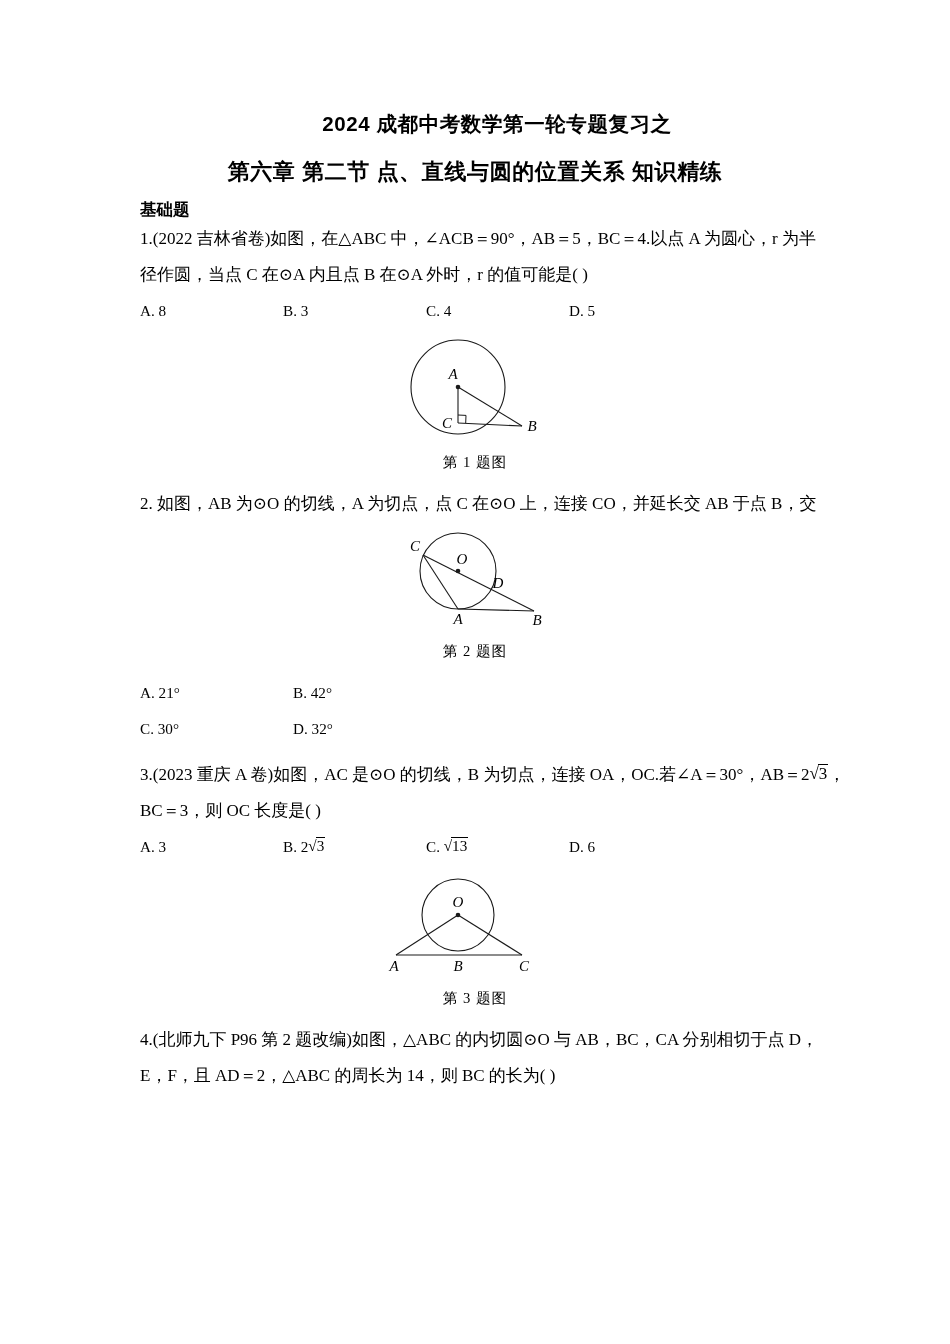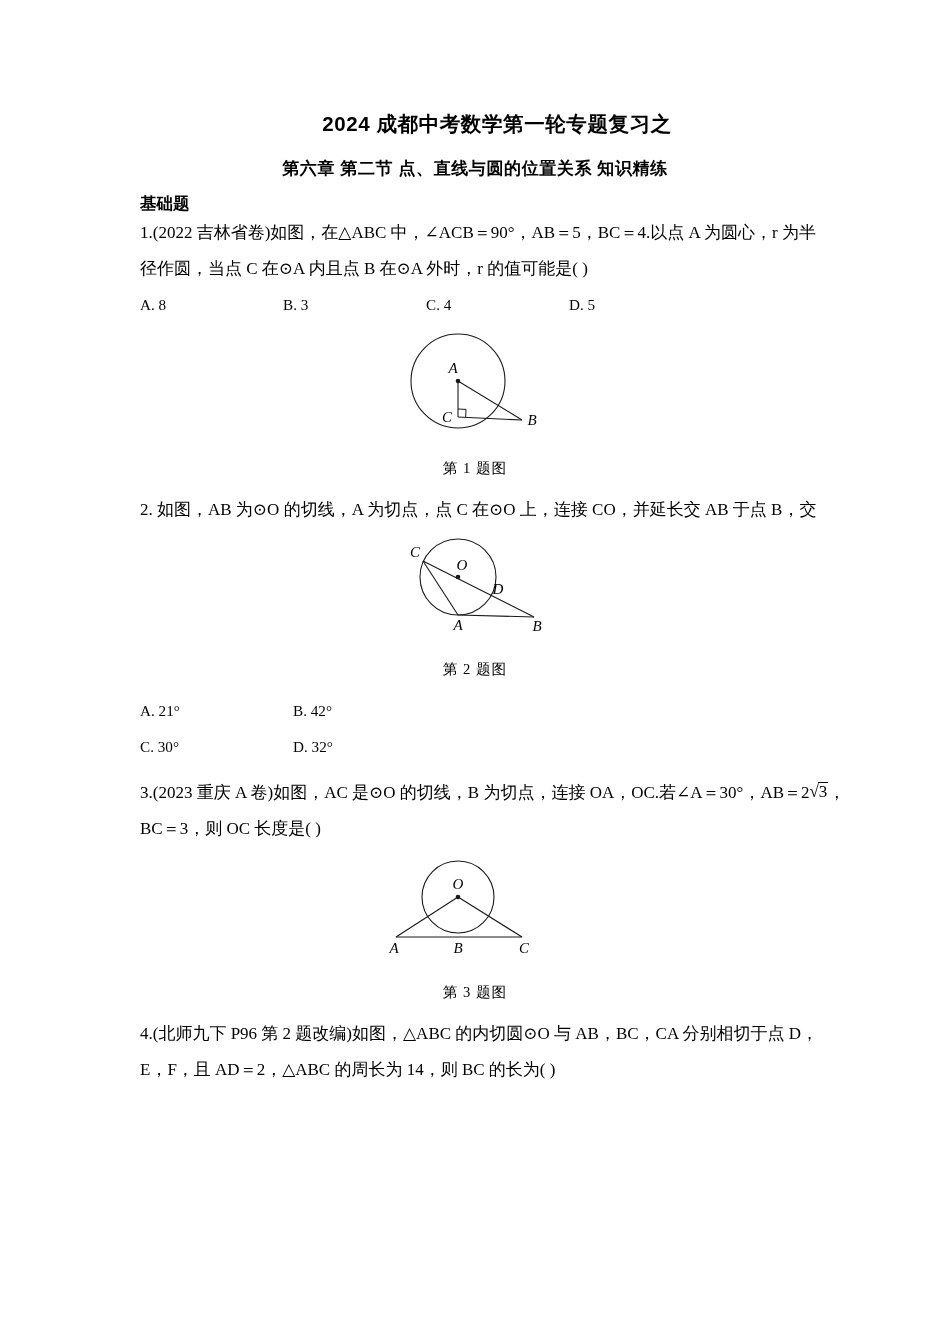--- a/index.html
+++ b/index.html
@@ -24,21 +24,21 @@
     font-family: "Liberation Sans", "DejaVu Sans", sans-serif;
     font-weight: bold;
     font-size: 20.5px;
     letter-spacing: 0.6px;
     line-height: 1.2;
     padding-left: 44px;
   }
   .title-line2 {
     font-family: "Liberation Sans", "DejaVu Sans", sans-serif;
     font-weight: bold;
-    font-size: 17px;
+    font-size: 22px;
     letter-spacing: 0.6px;
     margin-top: 22px;
     line-height: 1.2;
   }
   .section-head {
     font-family: "Liberation Sans", "DejaVu Sans", sans-serif;
     font-weight: bold;
     font-size: 16.5px;
     margin: 14px 0 0 140px;
   }
@@ -66,21 +66,21 @@
   .opts.four .opt { width: 143px; }
   .opts.two .opt { width: 153px; }
   .fig {
     width: 100%;
     text-align: center;
     margin-top: 4px;
   }
   .figcap {
     font-size: 14.6px;
     text-align: center;
-    margin-top: 20px;
+    margin-top: 8px;
     letter-spacing: 1px;
   }
   .sq {
     display: inline-block;
     position: relative;
     top: -1px;
   }
   .radical {
     display: inline-block;
     border-top: 1px solid #000;
@@ -171,20 +171,26 @@
       <span class="opt">C. 30°</span>
       <span class="opt">D. 32°</span>
     </div>
   </div>
 
   <div class="qblock" style="margin-top:10px">
     <div class="qline">
       <span>3.(2023 重庆 A 卷)如图，AC 是⊙O 的切线，B 为切点，连接 OA，OC.若∠A＝30°，AB＝2</span><span class="sq">√<span class="radical">3</span></span><span>，</span>
     </div>
     <div class="qline">BC＝3，则 OC 长度是(        )</div>
+    <div class="opts four">
+      <span class="opt">A. 3</span>
+      <span class="opt"><span>B. 2</span><span class="sq">√<span class="radical">3</span></span></span>
+      <span class="opt"><span>C. </span><span class="sq">√<span class="radical">13</span></span></span>
+      <span class="opt">D. 6</span>
+    </div>
   </div>
 
   <div class="fig">
     <svg width="210" height="112" viewBox="0 0 210 112">
       <circle cx="88" cy="46" r="36" fill="none" stroke="#1a1a1a" stroke-width="1.1"></circle>
 
       <line x1="26" y1="86" x2="152" y2="86" stroke="#1a1a1a" stroke-width="1.1"></line>
 
       <line x1="26" y1="86" x2="88" y2="46" stroke="#1a1a1a" stroke-width="1.1"></line>
 

